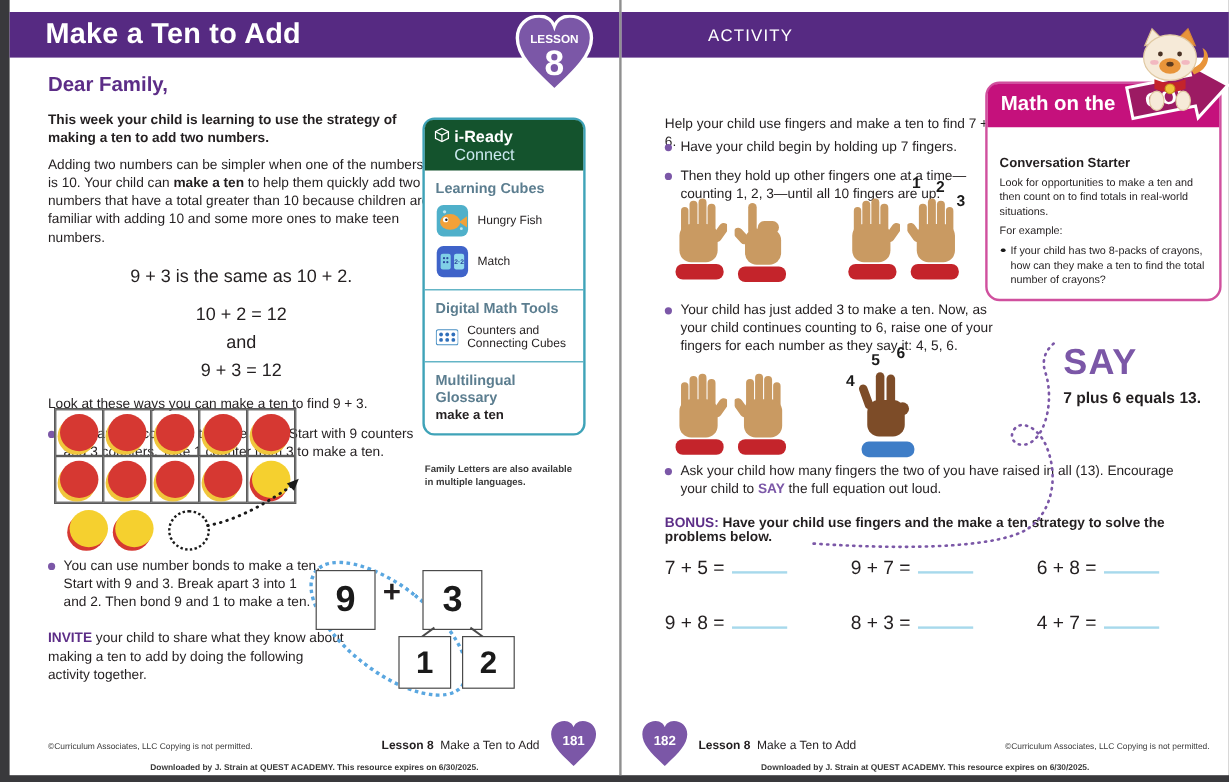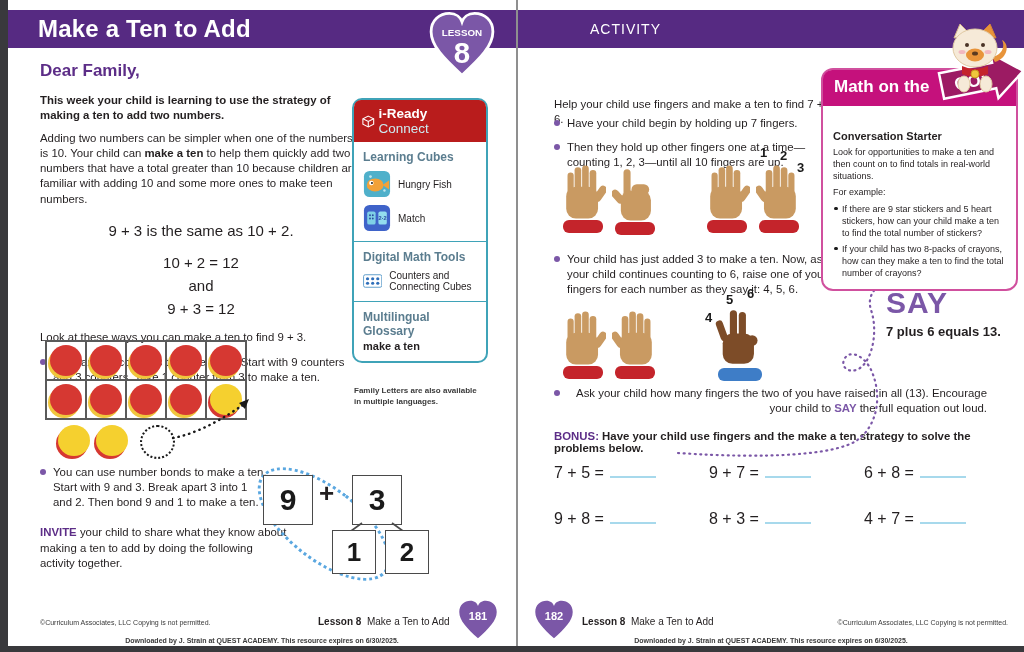--- a/index.html
+++ b/index.html
@@ -54,21 +54,21 @@
 
   
   .footer-copy{position:absolute;font-size:7px;color:#3a3a3a;top:619px;}
   .footer-lesson{position:absolute;top:616px;font-size:10px;}
   .footer-lesson b{font-weight:bold;}
   .heart-page{position:absolute;width:44px;height:40px;top:600px;}
   .download-line{position:absolute;left:0;right:0;top:637px;text-align:center;font-size:7px;font-weight:bold;color:#3a3a3a;}
 
   
   .iready-box{position:absolute;left:344px;top:98px;width:132px;border:2px solid #3fa3b8;border-radius:10px;background:#fff;}
-  .iready-head{background:#b91c1c;border-radius:7px 7px 0 0;color:#fff;padding:6px 8px;font-size:13.5px;display:flex;align-items:center;gap:4px;}
+  .iready-head{background:#14532d;border-radius:7px 7px 0 0;color:#fff;padding:6px 8px;font-size:13.5px;display:flex;align-items:flex-start;gap:4px;}
   .iready-head .brand-b{font-weight:bold;}
   .iready-head .brand-l{color:#cdeaf1;}
   .iready-sec{padding:8px 9px 9px 9px;border-bottom:1.5px solid #3fa3b8;}
   .iready-sec:last-child{border-bottom:none;}
   .iready-h{color:#5b7d8f;font-weight:bold;font-size:12px;margin:0 0 6px 0;}
   .iready-item{display:flex;align-items:center;gap:7px;font-size:10px;margin-top:6px;}
   .iready-note{position:absolute;left:346px;top:342px;width:130px;font-size:8px;font-weight:bold;color:#3a3a3a;line-height:1.35;margin-top:44px;}
 
   
   .right-col{position:absolute;left:36px;width:280px;font-size:11.4px;line-height:1.33;}
@@ -353,21 +353,21 @@
       <div class="fig-label" style="left:172px;top:2px;">5</div>
       <div class="fig-label" style="left:193px;top:-4px;">6</div>
     </div>
 
     <div class="say-block">
       <div class="say-title">SAY</div>
       <div class="say-line">7 plus 6 equals 13.</div>
     </div>
 
     <div class="right-col" style="top:386px;width:440px;">
-      <div class="bullet" style="margin-top:0;width:420px;text-align:right;"><span>Ask your child how many fingers the two of you have raised in all (13). Encourage your child to </span><span class="say-inline">SAY</span><span> the full equation out loud.</span></div>
+      <div class="bullet" style="margin-top:0;width:420px;"><span>Ask your child how many fingers the two of you have raised in all (13). Encourage your child to </span><span class="say-inline">SAY</span><span> the full equation out loud.</span></div>
     </div>
 
     <div class="bonus"><span class="bonus-word">BONUS:</span><b> Have your child use fingers and the make a ten strategy to solve the problems below.</b></div>
     <div class="problems">
       <div class="prob" style="left:0px;top:8px;"><span>7 + 5 =</span><span class="blank"></span></div>
       <div class="prob" style="left:155px;top:8px;"><span>9 + 7 =</span><span class="blank"></span></div>
       <div class="prob" style="left:310px;top:8px;"><span>6 + 8 =</span><span class="blank"></span></div>
       <div class="prob" style="left:0px;top:54px;"><span>9 + 8 =</span><span class="blank"></span></div>
       <div class="prob" style="left:155px;top:54px;"><span>8 + 3 =</span><span class="blank"></span></div>
       <div class="prob" style="left:310px;top:54px;"><span>4 + 7 =</span><span class="blank"></span></div>
@@ -380,21 +380,20 @@
           <g transform="rotate(-7 46 29)">
             <polygon points="4,18 58,14 57,4 88,26 60,50 59,40 6,44" fill="#9c1b63" stroke="#fff" stroke-width="2.5"></polygon>
             <text x="18" y="36" fill="#fff" font-size="17" font-weight="bold" transform="rotate(-3 30 30)">GO!</text>
           </g>
         </svg>
       </div>
       <div class="go-body">
         <div class="conv-title">Conversation Starter</div>
         <p class="go-p">Look for opportunities to make a ten and then count on to find totals in real-world situations.</p>
         <p class="go-p" style="margin-bottom:0;">For example:</p>
-        <div class="go-bullet">If there are 9 star stickers and 5 heart stickers, how can your child make a ten to find the total number of stickers?</div>
         <div class="go-bullet">If your child has two 8-packs of crayons, how can they make a ten to find the total number of crayons?</div>
       </div>
     </div>
 
     <svg class="cat" viewBox="0 0 70 78">
       <path d="M55 40 C 68 36, 70 22, 62 18 C 66 26, 60 34, 52 35 Z" fill="#e8943a"></path>
       <polygon points="14,16 20,2 30,12" fill="#f6ead8" stroke="#d8b98e" stroke-width="1"></polygon>
       <polygon points="56,16 50,2 40,12" fill="#e8943a" stroke="#d8853a" stroke-width="1"></polygon>
       <ellipse cx="35" cy="26" rx="22" ry="19" fill="#f6ead8" stroke="#e0c9a2" stroke-width="1"></ellipse>
       <circle cx="27" cy="23" r="2" fill="#4a3326"></circle>

